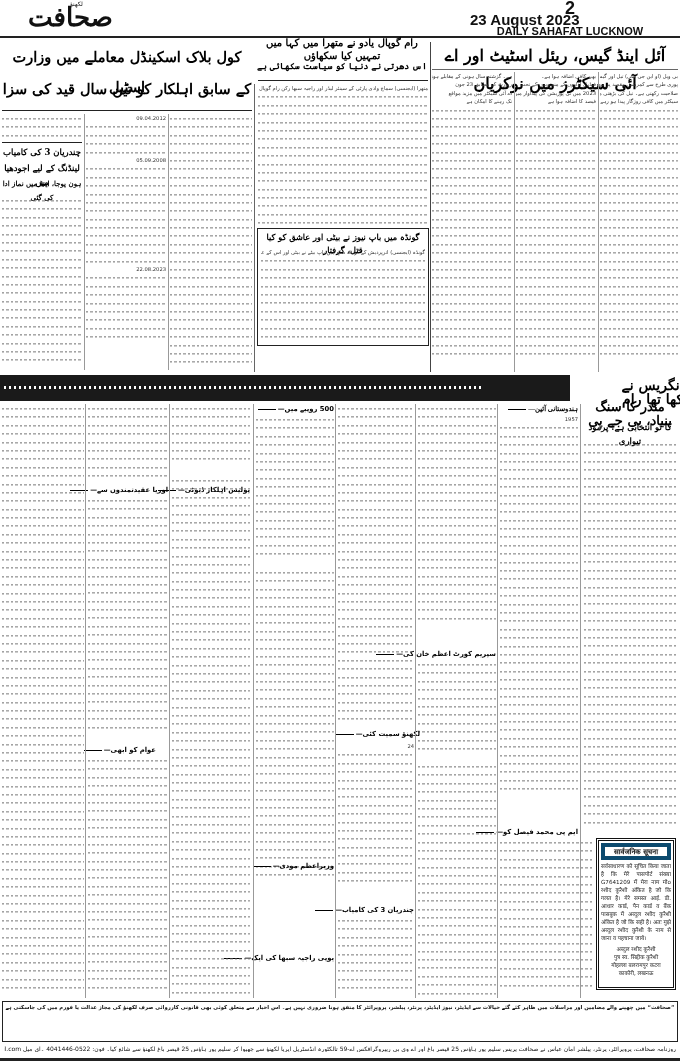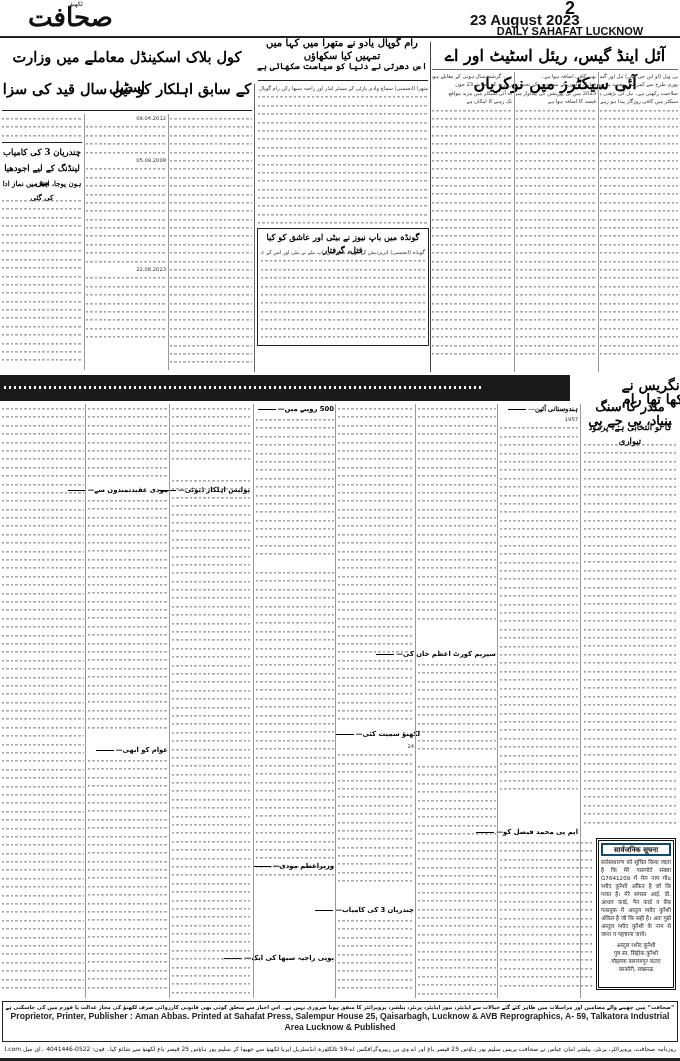--- a/index.html
+++ b/index.html
@@ -22,21 +22,21 @@
   .subhead::after { content: ""; display: inline-block; width: 18px; border-bottom: 1px solid #000; margin-right: 2px; vertical-align: middle; }
 
   .boxed { position: absolute; border: 1px solid #222; }
 
   .banner { position: absolute; left: 0; top: 375px; width: 680px; height: 26px; background: #1a1a1a; }
   .banner-dots { position: absolute; left: 4px; top: 11px; width: 480px; height: 3px; background: repeating-linear-gradient(90deg, #fff 0 2px, transparent 2px 5px); }
   .banner-title { position: absolute; right: 118px; top: -1px; color: #fff; font-family: "DejaVu Sans", sans-serif; font-weight: bold; font-size: 22px; direction: rtl; }
   .banner-white { position: absolute; right: 0; top: 0; width: 110px; height: 26px; background: #fff; }
 
   .notice { position: absolute; left: 596px; top: 838px; width: 80px; height: 152px; border: 3px double #111; padding: 2px; }
-  .notice-title { background: #fff; border: 2px solid #0c4a6e; text-align: center; font-size: 7px; font-weight: bold; margin-bottom: 2px; }
+  .notice-title { background: #fff; border: 4px solid #0c4a6e; text-align: center; font-size: 7px; font-weight: bold; margin-bottom: 2px; }
   .notice-body { font-size: 5.6px; line-height: 8px; text-align: justify; color: #222; }
   .notice-sign { font-size: 5.6px; line-height: 8px; text-align: center; margin-top: 3px; color: #222; }
 
   .footer { position: absolute; left: 0; top: 1001px; width: 680px; height: 60px; }
   .footer-box { position: absolute; left: 2px; top: 0; width: 676px; height: 41px; border: 1px solid #222; }
   .footer-urdu { font-size: 5.3px; direction: rtl; text-align: center; line-height: 8px; margin-top: 1px; color: #111; font-weight: bold; }
   .footer-en { font-family: "Liberation Sans", sans-serif; font-size: 8.6px; font-weight: bold; text-align: center; line-height: 11px; color: #222; }
   .footer-bottom { position: absolute; left: 4px; top: 44px; width: 672px; font-size: 6px; direction: rtl; text-align: center; color: #111; white-space: nowrap; overflow: hidden; }
   .footer-bar { position: absolute; left: 0; top: 57px; width: 680px; height: 3px; background: #222; }
 </style>
@@ -724,21 +724,21 @@
   <span class="filler"></span>
     <span class="filler"></span>
     <span class="filler"></span>
     <span class="filler"></span>
     <span class="filler"></span>
     <span class="filler"></span>
     <span class="filler"></span>
     <span class="filler"></span>
     <span class="filler"></span>
 </div>
-<div class="subhead" style="left:88px; top:486px; width:80px;">مودی عقیدتمندوں سے—</div>
+<div class="subhead" style="left:88px; top:486px; width:80px;">اوریا عقیدتمندوں سے—</div>
 <div class="col" style="left:88px; top:496px; width:80px; height:240px;">
   <span class="filler"></span>
     <span class="filler"></span>
     <span class="filler"></span>
     <span class="filler"></span>
     <span class="filler"></span>
     <span class="filler"></span>
     <span class="filler"></span>
     <span class="filler"></span>
     <span class="filler"></span>
@@ -755,21 +755,21 @@
     <span class="filler"></span>
     <span class="filler"></span>
     <span class="filler"></span>
     <span class="filler"></span>
     <span class="filler"></span>
     <span class="filler"></span>
     <span class="filler"></span>
     <span class="filler"></span>
     <span class="filler"></span>
 </div>
-<div class="subhead" style="left:88px; top:746px; width:80px;">عوام کو ابھی—</div>
+<div class="subhead" style="left:76px; top:746px; width:80px;">عوام کو ابھی—</div>
 <div class="col" style="left:88px; top:756px; width:80px; height:242px;">
   <span class="filler"></span>
     <span class="filler"></span>
     <span class="filler"></span>
     <span class="filler"></span>
     <span class="filler"></span>
     <span class="filler"></span>
     <span class="filler"></span>
     <span class="filler"></span>
     <span class="filler"></span>
@@ -875,17 +875,16 @@
     <div>अब्दुल रशीद कुरैशी</div>
     <div>पुत्र स्व. सिद्दीक कुरैशी</div>
     <div>मोहल्ला बलरामपुर कटरा</div>
     <div>काकोरी, लखनऊ</div>
   </div>
 </div>
 
 <div class="footer">
   <div class="footer-box">
     <div class="footer-urdu">”صحافت“ میں چھپنے والے مضامین اور مراسلات میں ظاہر کئے گئے خیالات سے ایڈیٹر، نیوز ایڈیٹر، پرنٹر، پبلشر، پروپرائٹر کا متفق ہونا ضروری نہیں ہے۔ اس اخبار سے متعلق کوئی بھی قانونی کارروائی صرف لکھنؤ کی مجاز عدالت یا فورم میں کی جاسکتی ہے</div>
-    <div class="footer-en">Proprietor, Printer, Publisher : Aman Abbas. Printed at Sahafat Press, Salempur House 25, Qaisarbagh, Lucknow &amp; AVB Reprographics, A- 59, Talkatora Industrial Area Lucknow &amp; Published</div>
   </div>
   <div class="footer-bottom">روزنامہ صحافت، پروپرائٹر، پرنٹر، پبلشر امان عباس نے صحافت پریس سلیم پور ہاؤس 25 قیصر باغ اور اے وی بی ریپروگرافکس اے-59 تالکٹورہ انڈسٹریل ایریا لکھنؤ سے چھپوا کر سلیم پور ہاؤس 25 قیصر باغ لکھنؤ سے شائع کیا۔ فون: 0522-4041446 ۔ای میل sahafaturdu@gmail.com ۔ایڈیٹر امان عباس</div>
   <div class="footer-bar"></div>
 </div>
 
 </body></html>

